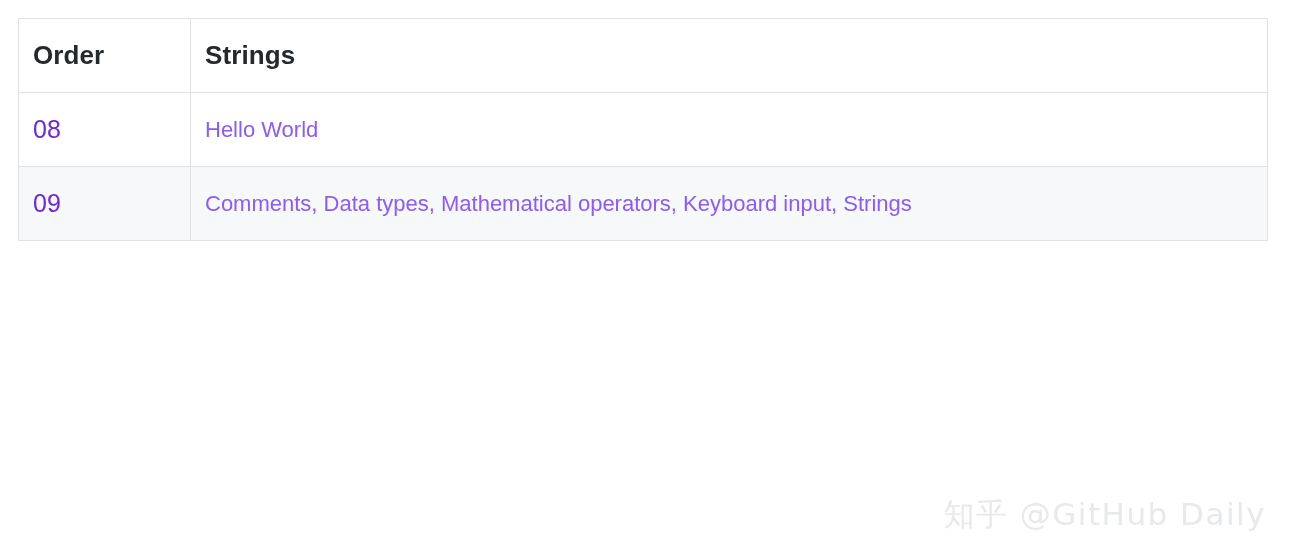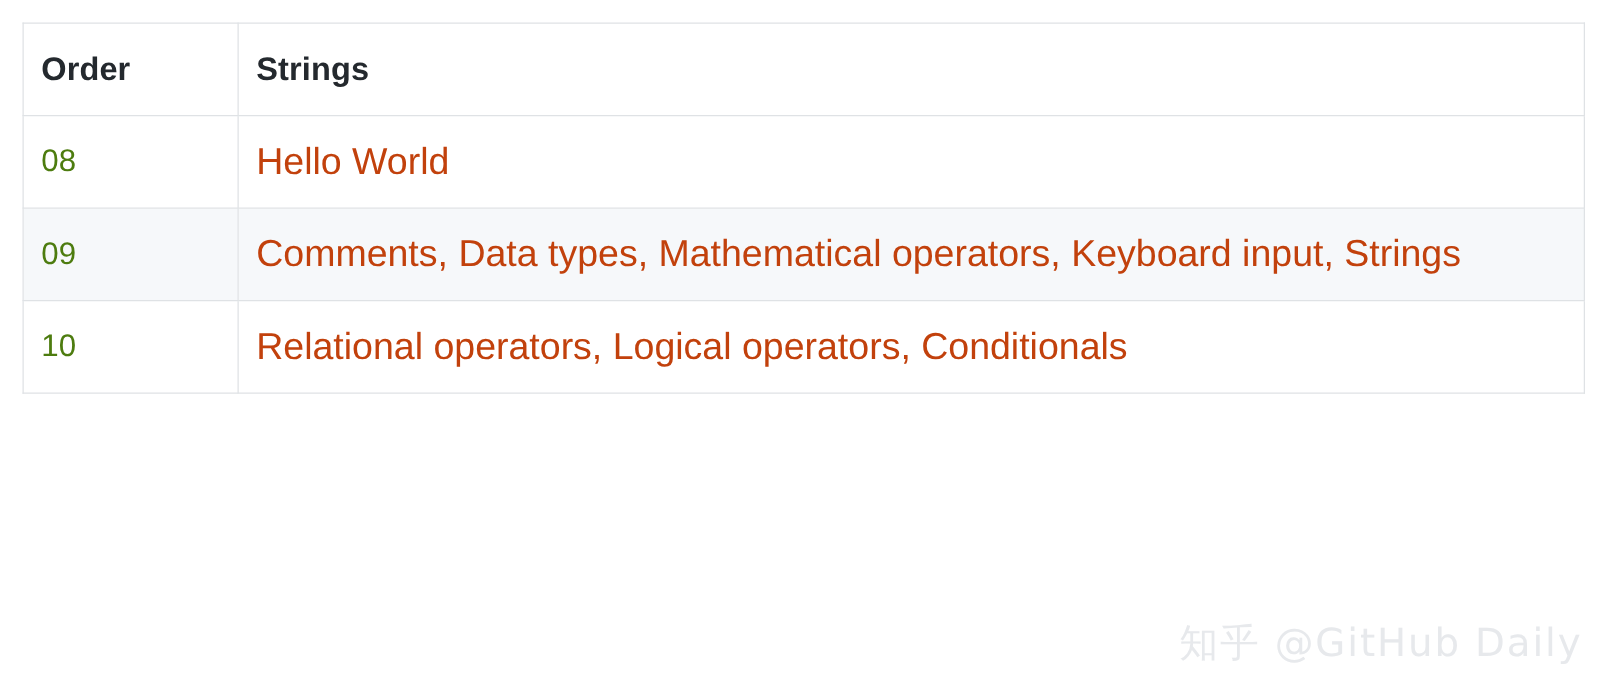--- a/index.html
+++ b/index.html
@@ -57,28 +57,28 @@
   }
 
   .lesson-table tbody tr.stripe-odd td {
     background: #f6f8fa;
   }
   .lesson-table tbody tr.stripe-even td {
     background: #ffffff;
   }
 
   .order-cell {
-    color: #4d7c0f;
+    color: #6d28d9;
     font-size: 25px;
     font-weight: normal;
   }
 
   .lesson-link {
-    color: #c2410c;
-    font-size: 30px;
+    color: #8b5cf6;
+    font-size: 22px;
     text-decoration: none;
     font-weight: normal;
     cursor: pointer;
   }
 
   .watermark {
     position: absolute;
     right: 30px;
     bottom: 24px;
     font-size: 31px;
@@ -107,24 +107,20 @@
       <tr class="stripe-even">
         <td class="col-order order-cell">08</td>
         <td class="col-lesson"><a class="lesson-link">Hello World</a></td>
       </tr>
 
       <tr class="stripe-odd">
         <td class="col-order order-cell">09</td>
         <td class="col-lesson"><a class="lesson-link">Comments, Data types, Mathematical operators, Keyboard input, Strings</a></td>
       </tr>
 
-      <tr class="stripe-even">
-        <td class="col-order order-cell">10</td>
-        <td class="col-lesson"><a class="lesson-link">Relational operators, Logical operators, Conditionals</a></td>
-      </tr>
 
 
 
 
     </tbody>
   </table>
 
   <div class="watermark">知乎 @GitHub Daily</div>
 
 </div>

